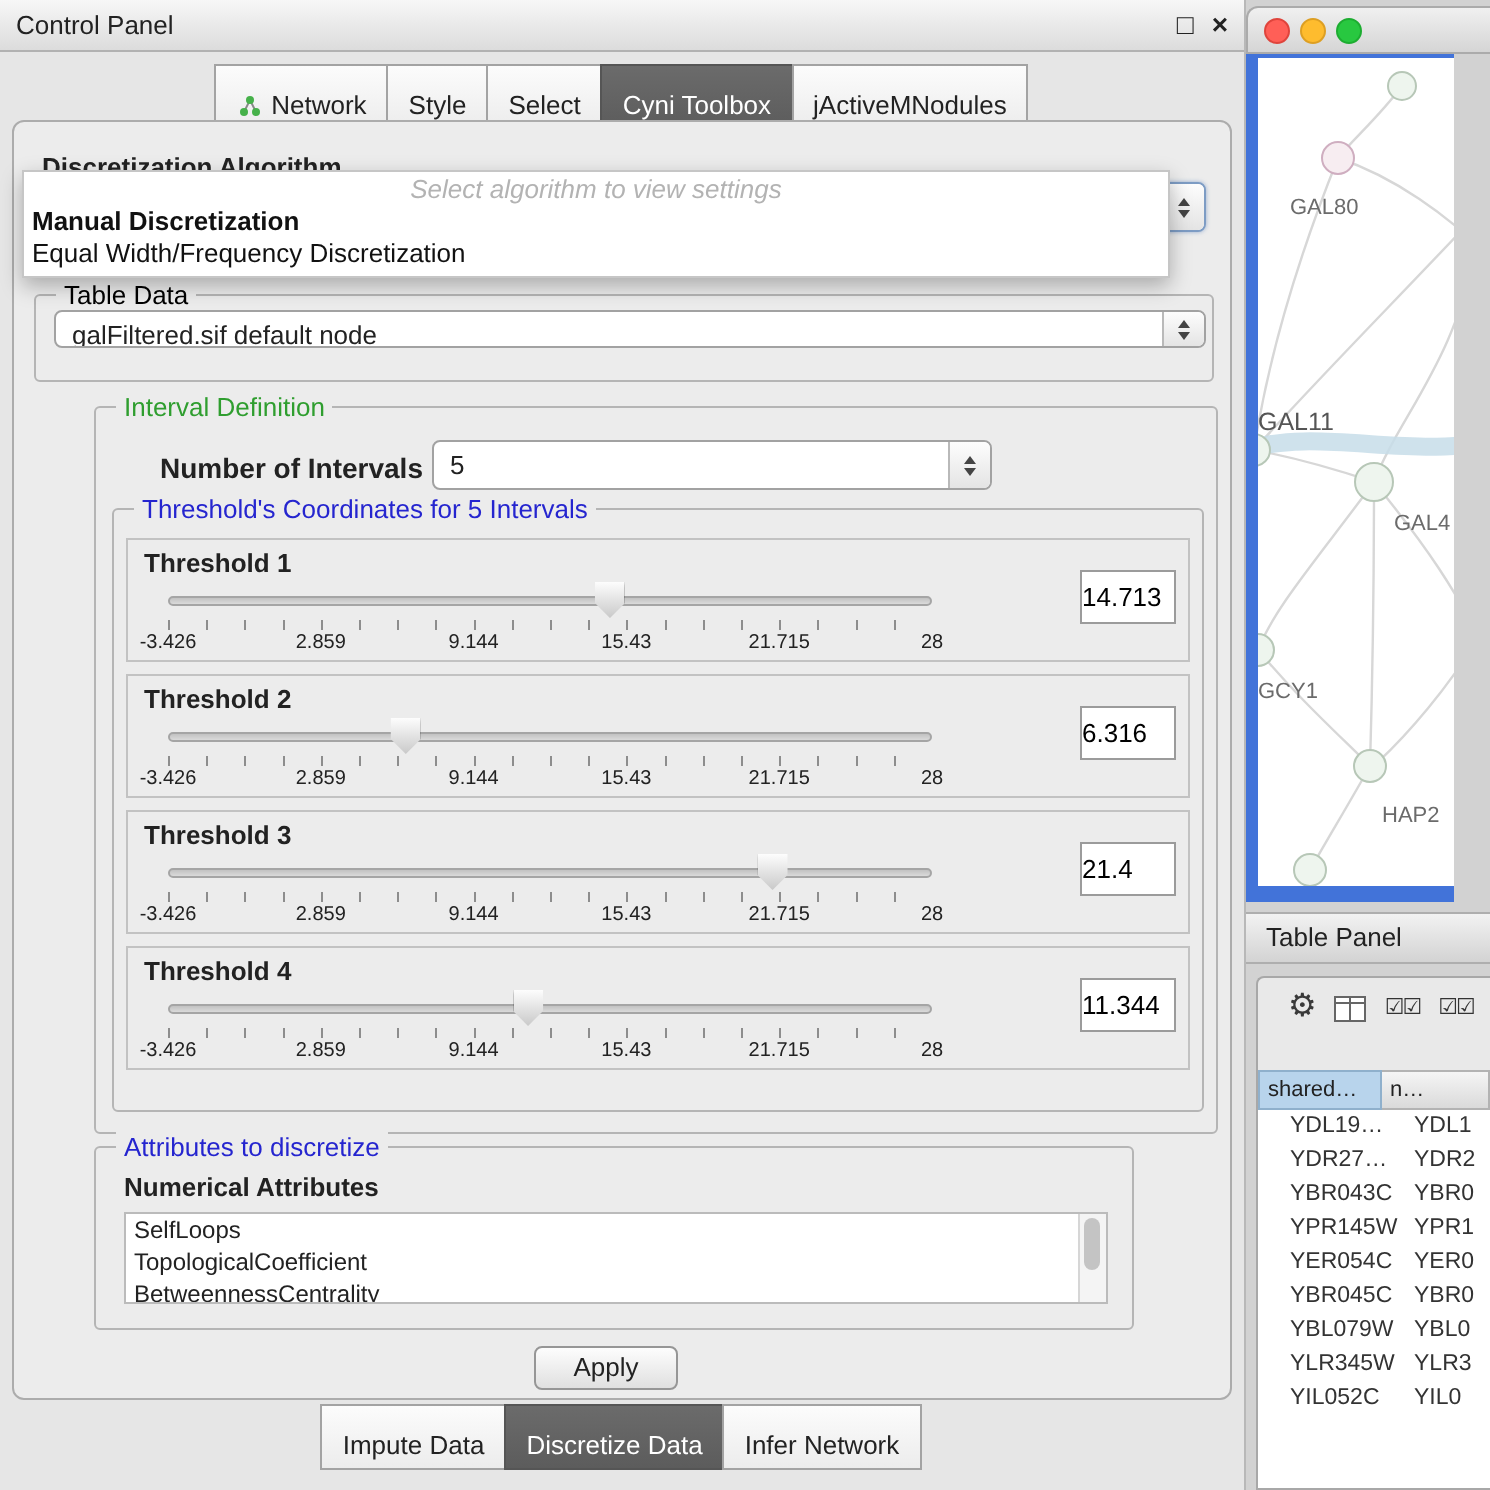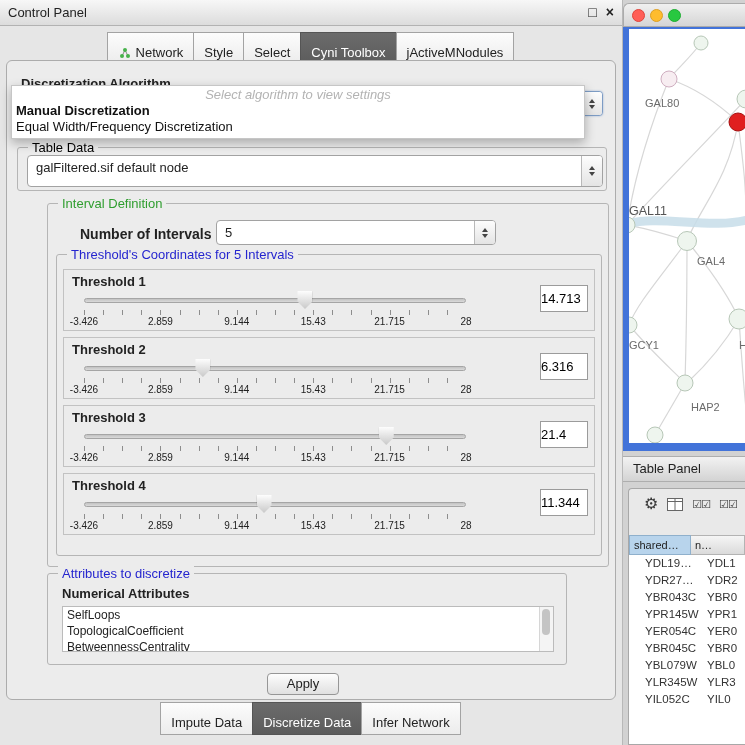--- a/index.html
+++ b/index.html
@@ -41,21 +41,21 @@
 
   .algo-combo { left:12px; top:30px; width:584px; height:25px; border-color:#7d9cc4; box-shadow:0 0 2px rgba(90,130,190,.6); z-index:1; }
 
   .dropdown-popup { position:absolute; left:4px; top:24px; width:572px; height:52px; background:#fff;
     border:1px solid #c6c6c6; box-shadow:0 4px 10px rgba(0,0,0,.28); z-index:10; }
   .dd-placeholder { text-align:center; color:#b3b3b3; font-size:13px; line-height:17px;font-style:italic; }
   .dd-item { font-size:13px; color:#111; line-height:16px; padding-left:4px; white-space:nowrap; }
   .dd-item.bold { font-weight:bold; }
 
   .table-data-group { left:10px; top:86px; width:590px; height:44px; }
-  .table-data-combo { left:20px; top:94px; width:576px; height:32px; }
+  .table-data-combo { left:20px; top:94px; width:576px; height:19px; }
 
   .interval-group { left:40px; top:142px; width:562px; height:364px; }
   .noi-label { position:absolute; left:16px; top:22px; font-size:14px; font-weight:bold; color:#222;padding-left:16px; }
   .noi-combo { left:168px; top:16px; width:280px; height:25px; }
 
   .thresholds-group { position:absolute; left:8px; top:50px; width:546px; height:302px; border:1px solid #b5b5b5; border-radius:3px; box-sizing:border-box; }
 
   .threshold-panel { position:relative; height:62px; margin:6px 6px 0 6px; border:1px solid #c2c2c2; background:#ececec; box-sizing:border-box; }
   .threshold-panel:first-of-type { margin-top:14px; }
   .threshold-label { position:absolute; left:8px; top:4px; font-size:13px; font-weight:bold; color:#222; }
@@ -89,21 +89,21 @@
   
   .right-region { position:absolute; left:623px; top:0; width:122px; height:745px; background:#d2d2d2; }
   .net-window { position:absolute; left:0; top:3px; width:122px; height:450px; }
   .net-titlebar { position:absolute; left:0; top:0; width:100%; height:24px;
     background:linear-gradient(#f0f0f0,#d5d5d5); border:1px solid #ababab; border-right:none;
     border-radius:6px 0 0 0; box-sizing:border-box; }
   .traffic { position:absolute; top:5px; width:13px; height:13px; border-radius:50%; box-sizing:border-box; }
   .t-red { left:8px; background:var(--traffic-red,#ff5f57); border:1px solid #df443c; }
   .t-yellow { left:26px; background:var(--traffic-yellow,#febc2e); border:1px solid #dd9f23; }
   .t-green { left:44px; background:var(--traffic-green,#28c840); border:1px solid #1dad31; }
-  .net-frame { position:absolute; left:0; top:24px; width:122px; height:424px;
+  .net-frame { position:absolute; left:0; top:24px; width:104px; height:424px;
     background:var(--frame-blue,#4273d9); padding:2px 0 8px 6px; box-sizing:border-box; }
   .net-canvas { width:100%; height:100%; background:#fff; overflow:hidden; }
 
   .table-panel-header { position:absolute; left:0; top:456px; width:122px; height:26px;
     background:linear-gradient(#f2f2f2,#d3d3d3); border-top:1px solid #aeaeae; border-bottom:1px solid #aeaeae;
     box-sizing:border-box; }
   .table-panel-header span { font-size:13px; color:#222; line-height:24px; margin-left:10px; }
 
   .table-subwindow { position:absolute; left:5px; top:488px; width:117px; height:257px;
     background:#e9e9e9; border:1px solid #a8a8a8; border-right:none; border-radius:4px 0 0 0; box-sizing:border-box; overflow:hidden; }

